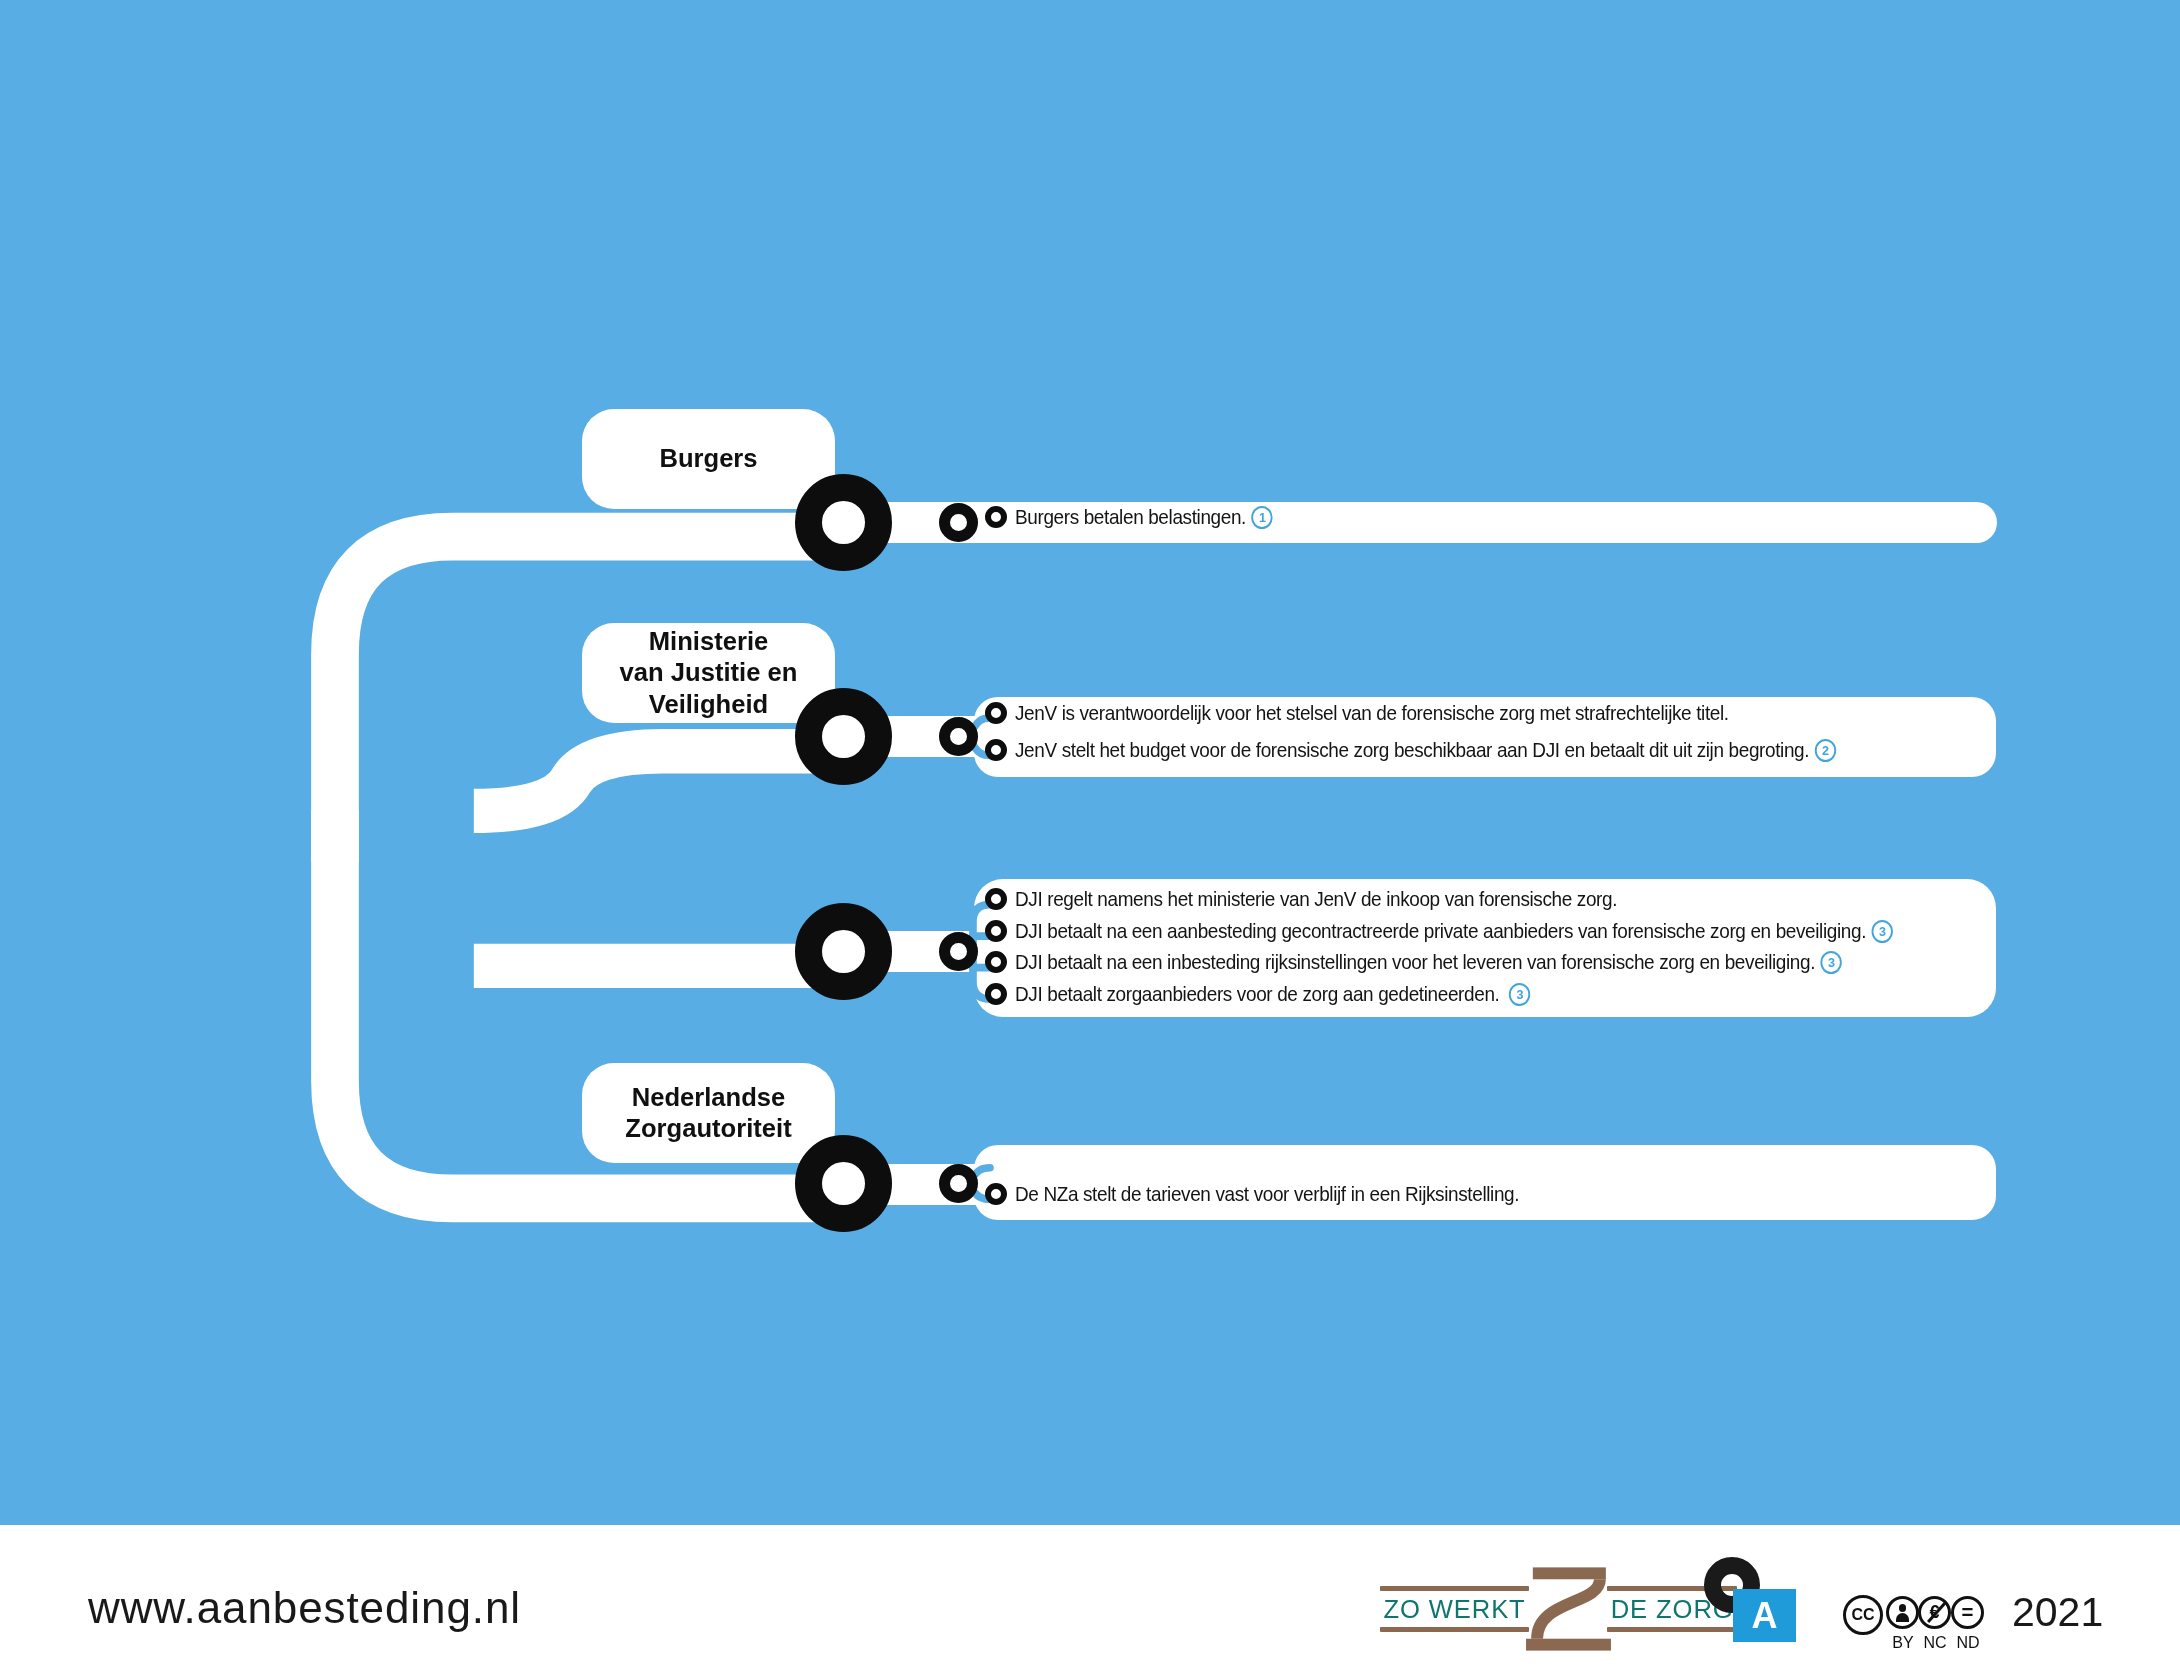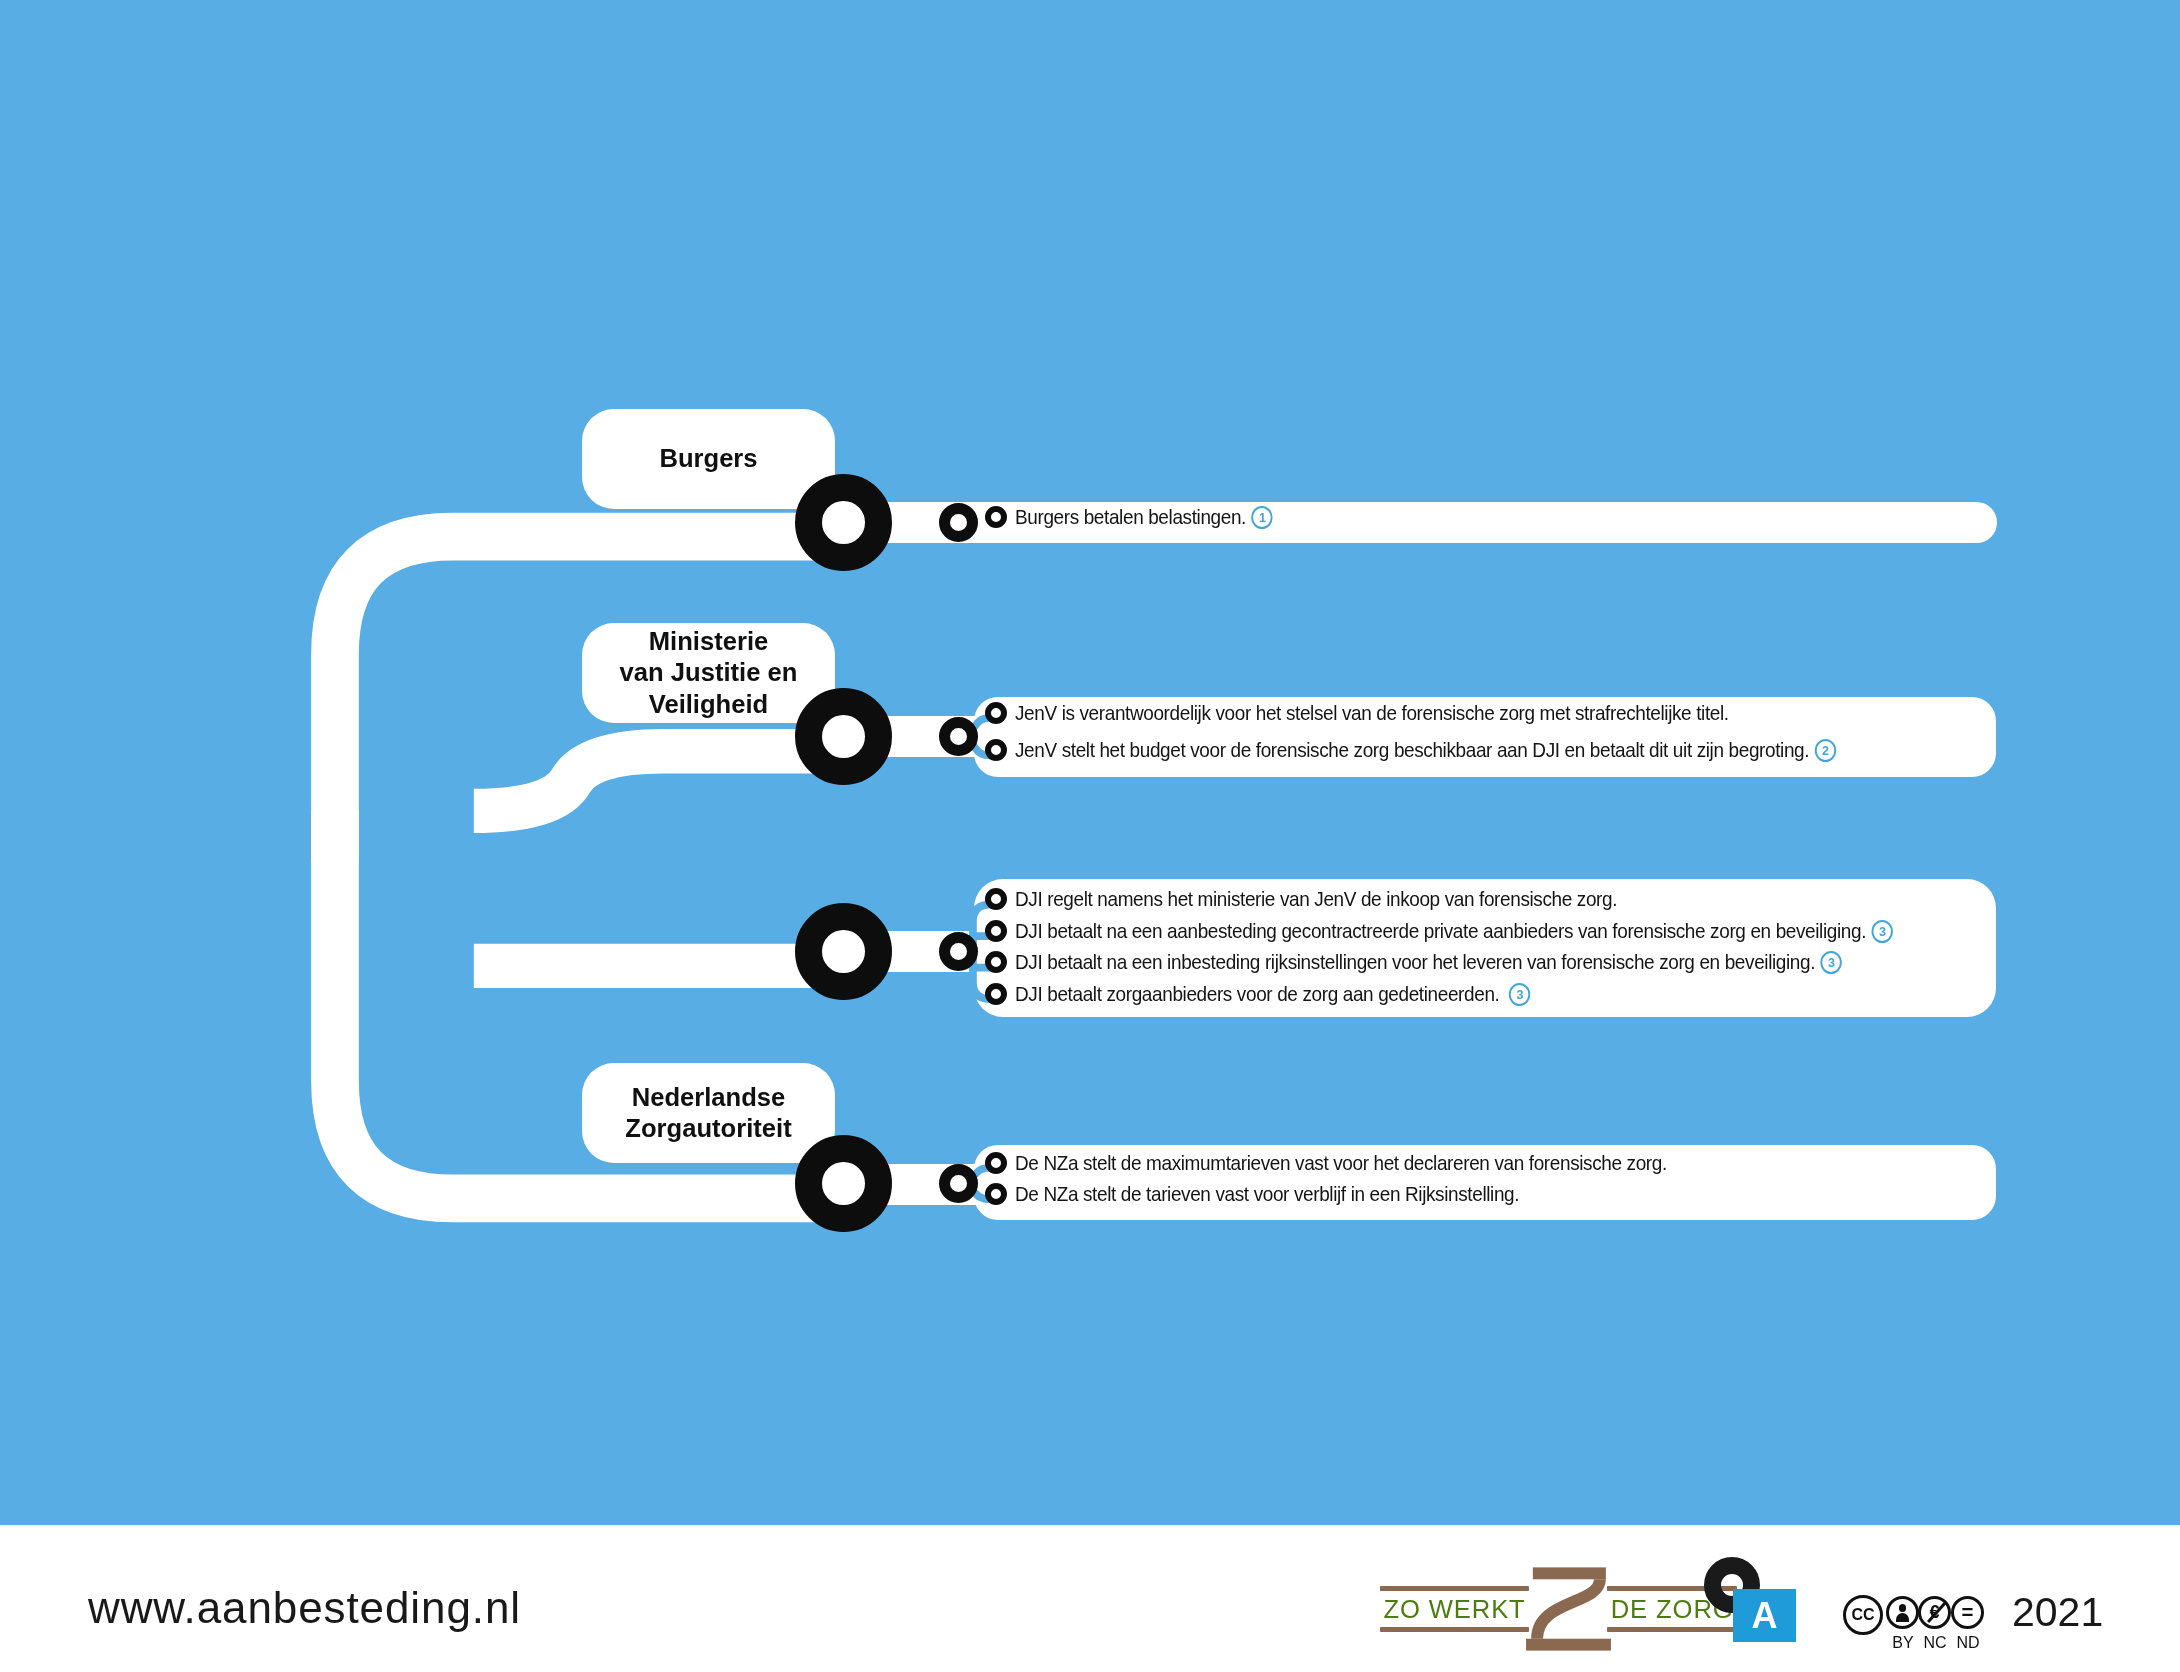--- a/index.html
+++ b/index.html
@@ -32,21 +32,21 @@
     transform:scaleX(0.93);transform-origin:left center;color:#141414;font-size:20.4px;letter-spacing:-0.4px;}
   .badge{width:23px;height:23px;box-sizing:border-box;border:2.1px solid #41A5DC;border-radius:50%;
     color:#41A5DC;display:inline-flex;align-items:center;justify-content:center;font-size:13.6px;
     font-weight:bold;flex:none;}
 
   .website{position:absolute;left:88px;top:1583px;font-size:44px;letter-spacing:0.9px;color:#191919;}
 
   .logo{position:absolute;left:1380px;top:1564px;display:flex;align-items:center;z-index:2;}
   .logo-seg{display:flex;flex-direction:column;}
   .logo-bar{height:5.1px;background:#8A6950;border-radius:0.9px;}
-  .logo-text{color:#4d7c0f;font-size:25.6px;letter-spacing:0.9px;padding:4.3px 3.4px 3.4px 3.4px;white-space:nowrap;}
+  .logo-text{color:#0f766e;font-size:25.6px;letter-spacing:0.9px;padding:4.3px 3.4px 3.4px 3.4px;white-space:nowrap;}
 
   .a-ring{position:absolute;left:1704px;top:1557px;width:56px;height:56px;box-sizing:border-box;
     border:17px solid #1a1a1a;border-radius:50%;z-index:2;}
   .a-square{position:absolute;left:1733px;top:1589px;width:63px;height:53px;background:#1E9BD8;z-index:3;
     display:flex;align-items:center;justify-content:center;color:#ffffff;font-weight:bold;font-size:36px;}
 
   .cc-circle{position:absolute;box-sizing:border-box;border:3.4px solid #111111;border-radius:50%;
     display:flex;align-items:center;justify-content:center;color:#111111;z-index:2;}
   .cc-label{position:absolute;width:34px;text-align:center;font-size:16px;font-weight:normal;color:#111111;z-index:2;}
   .nc-slash{position:absolute;left:13.6px;top:0.9px;width:2.6px;height:25px;background:#111111;transform:rotate(42deg);}
@@ -155,26 +155,20 @@
       </span>
   </div>
   <div class="bullet" style="top:983px">
     <span class="bullet-ring"></span>
     <span class="bullet-content">
         <span>DJI betaalt zorgaanbieders voor de zorg aan gedetineerden.</span>
         <span class="badge" style="margin-left:4.3px">3</span>
       </span>
   </div>
 
-  <div class="bullet" style="top:1152px">
-    <span class="bullet-ring"></span>
-    <span class="bullet-content">
-        <span>De NZa stelt de maximumtarieven vast voor het declareren van forensische zorg.</span>
-      </span>
-  </div>
   <div class="bullet" style="top:1183px">
     <span class="bullet-ring"></span>
     <span class="bullet-content">
         <span>De NZa stelt de tarieven vast voor verblijf in een Rijksinstelling.</span>
       </span>
   </div>
 
   <div class="website">www.aanbesteding.nl</div>
 
   <div class="logo">

